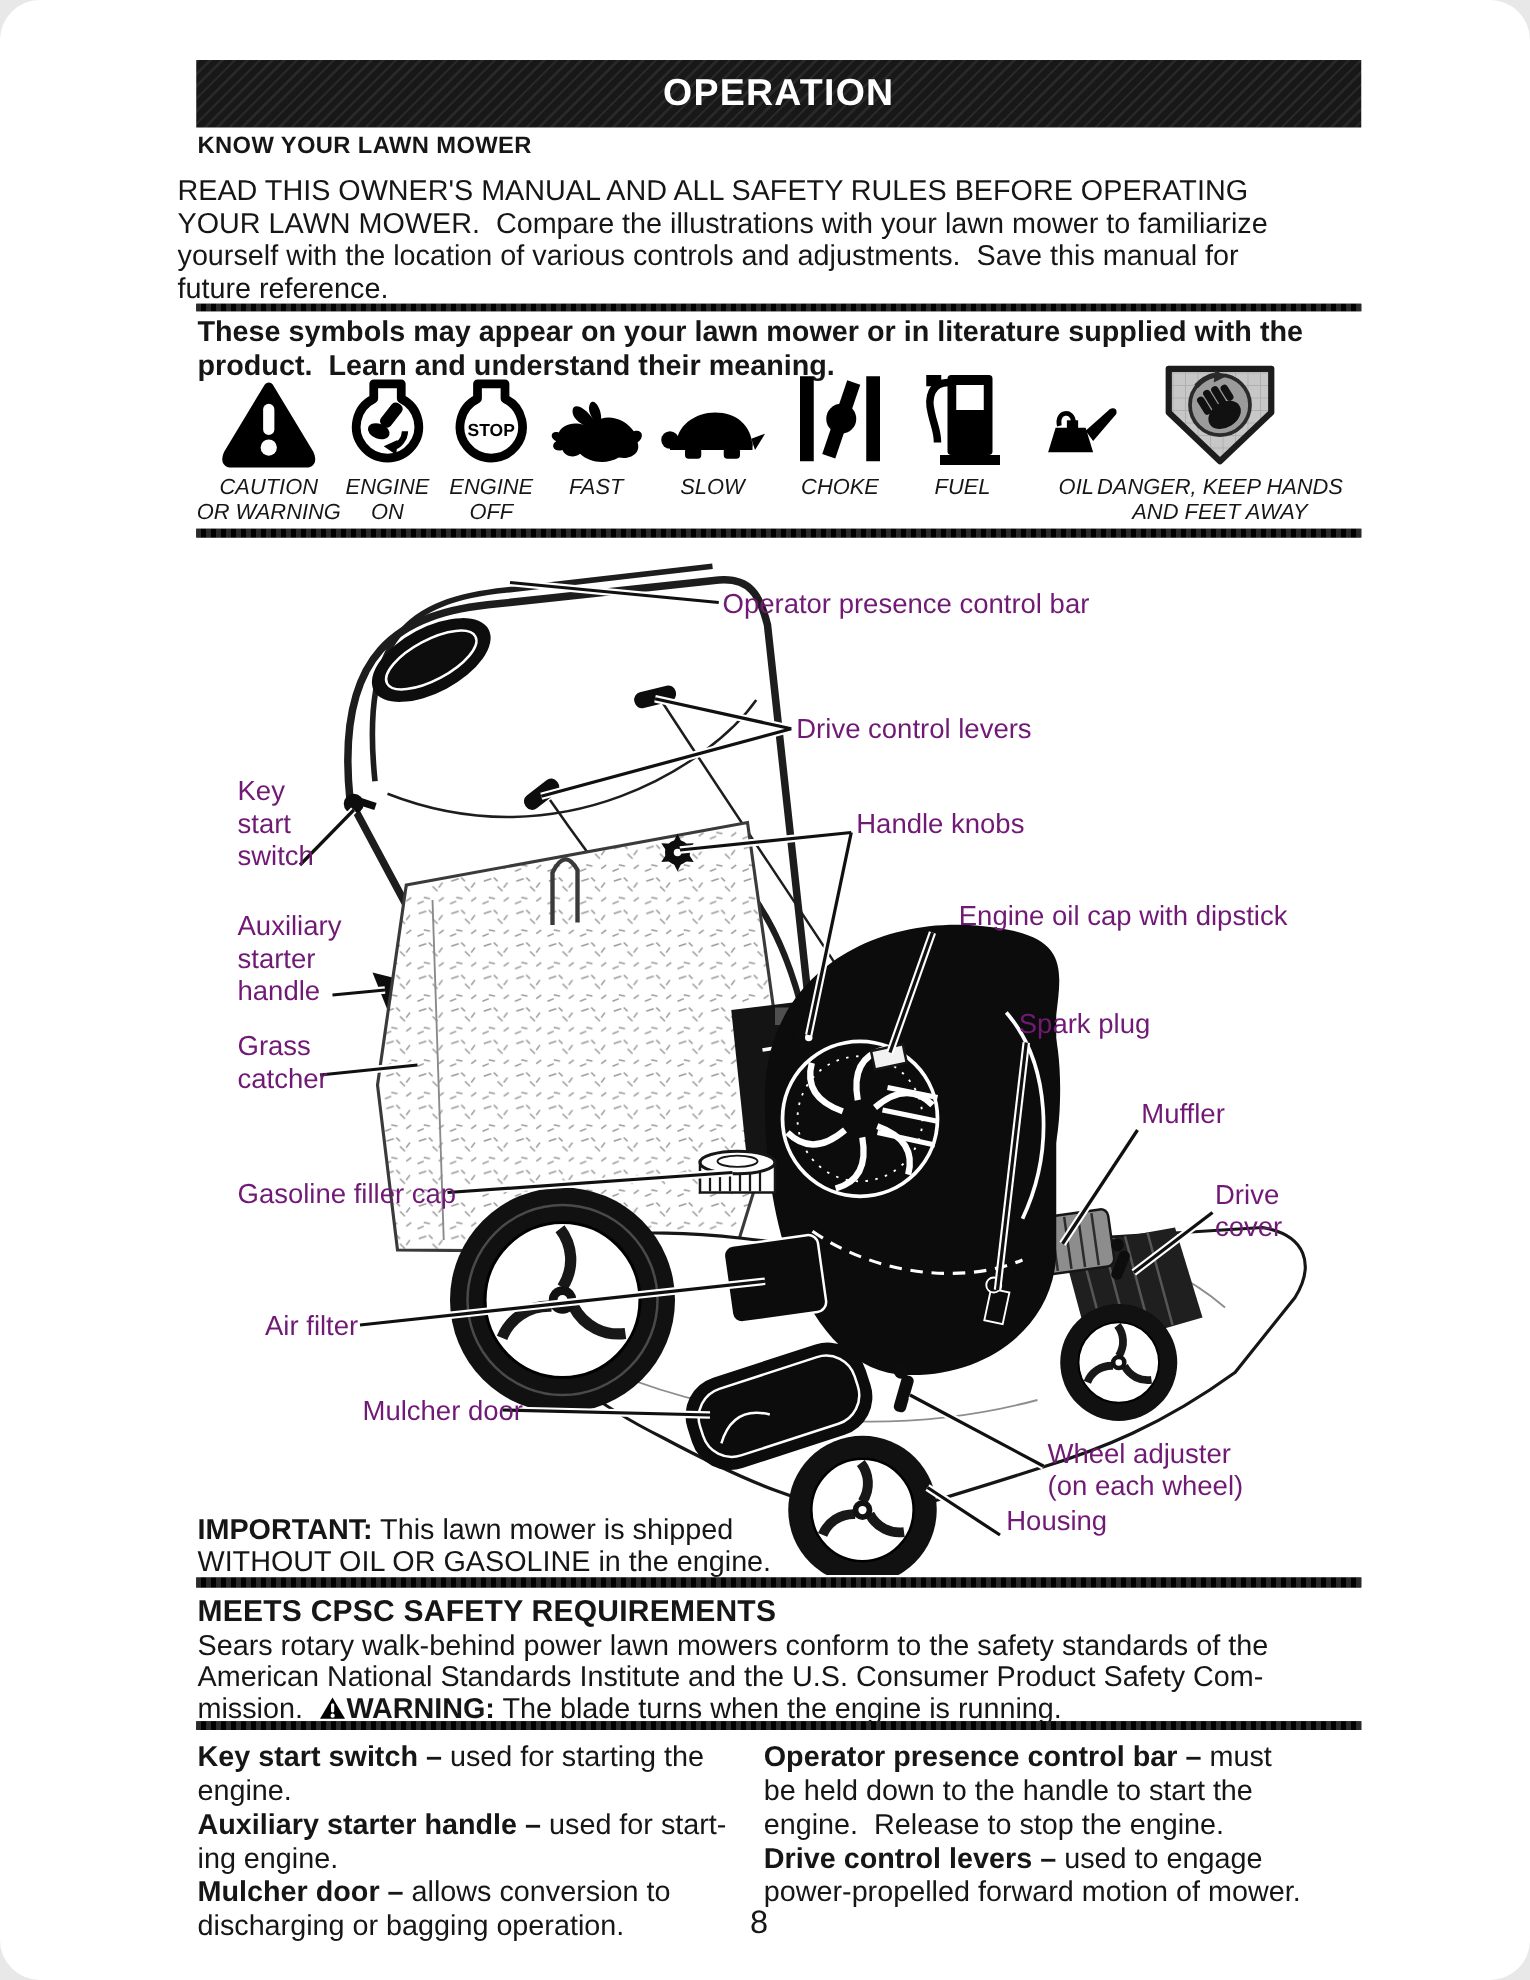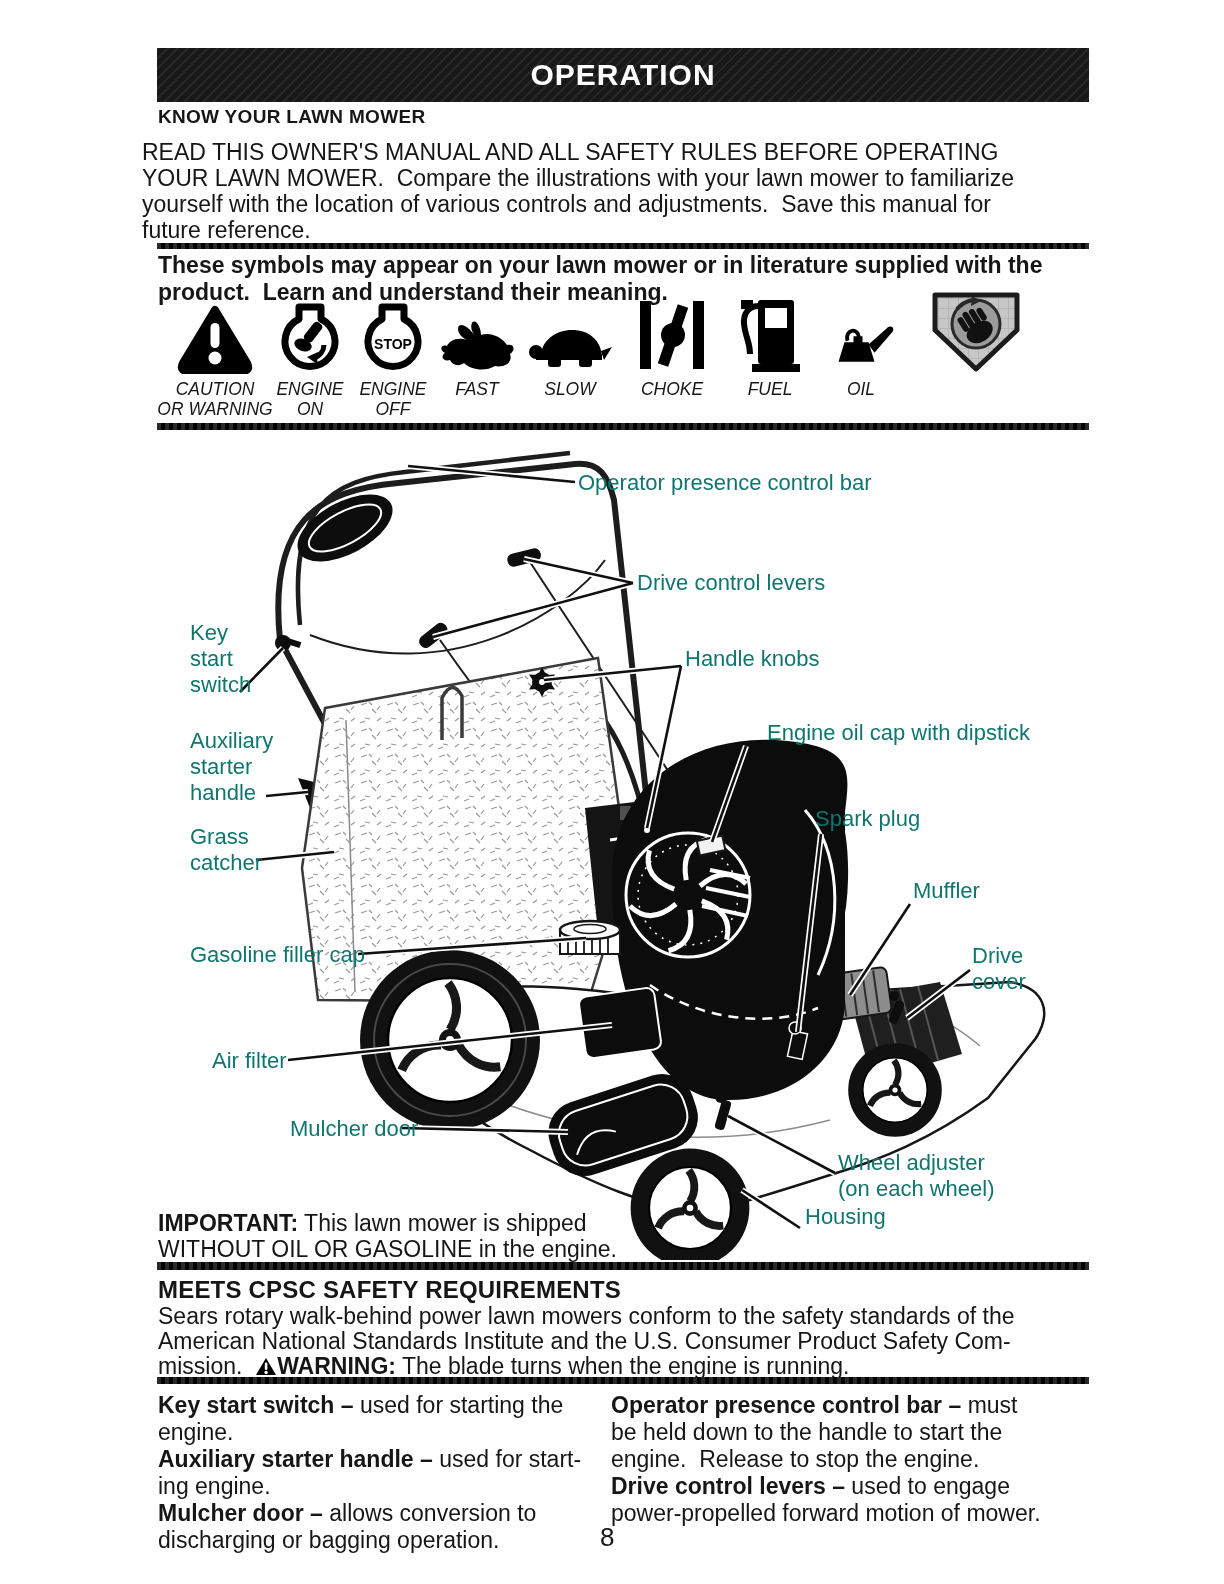--- a/index.html
+++ b/index.html
@@ -1,17 +1,17 @@
 <!DOCTYPE html>
 <html><head>
 <meta charset="utf-8">
 <style>
   html,body{margin:0;padding:0;background:#e8e8e8;}
   .page{position:relative;width:1224px;height:1584px;background:#fff;margin:0 auto;
-        font-family:"Liberation Sans",sans-serif;color:#161616;overflow:hidden;}
+        font-family:"Liberation Sans",sans-serif;color:#161616;overflow:hidden;border-radius:32px;}
   .pre{white-space:pre-wrap;}
   
   .opbar{position:absolute;left:157px;top:48px;width:932px;height:54px;
          background:#181818;
          background-image:repeating-linear-gradient(135deg,rgba(255,255,255,.07) 0 2px,transparent 2px 7px);
          display:flex;align-items:center;justify-content:center;}
   .opbar-title{color:#fff;font-weight:bold;font-size:30px;letter-spacing:1px;}
   
   .h-know{position:absolute;left:158px;top:106px;font-size:19px;font-weight:bold;letter-spacing:.3px;}
   .body-know{position:absolute;left:142px;top:139px;width:930px;font-size:23px;line-height:26px;}
@@ -19,21 +19,21 @@
         background-image:repeating-linear-gradient(90deg,#2a2a2a 0 4px,#000 4px 8px);}
   .sym-intro{position:absolute;left:158px;top:252px;width:930px;font-size:23px;line-height:27px;font-weight:bold;}
   
   .symrow{position:absolute;left:150px;top:292px;width:940px;height:132px;}
   .symcell{position:absolute;text-align:center;}
   .symicon{display:flex;align-items:flex-end;justify-content:center;height:82px;}
   .symcap{font-size:17.5px;line-height:20px;margin-top:5px;white-space:pre-wrap;font-style:italic;}
   
   .diagram{position:absolute;left:150px;top:440px;width:940px;height:820px;}
   .diagram svg.art{position:absolute;left:0;top:0;}
-  .diagram-label{position:absolute;font-size:22px;line-height:26px;white-space:pre-wrap;color:#0f766e;}
+  .diagram-label{position:absolute;font-size:22px;line-height:26px;white-space:pre-wrap;color:#701a75;}
   .important{position:absolute;left:8px;top:770px;width:470px;font-size:23px;line-height:26px;white-space:pre-wrap;}
   .important b{font-weight:bold;}
   
   .h-cpsc{position:absolute;left:158px;top:1276px;font-size:24px;font-weight:bold;letter-spacing:.2px;}
   .cpsc-body{position:absolute;left:158px;top:1304px;width:930px;font-size:23px;line-height:25px;white-space:pre-wrap;}
   .warn-tri{display:inline-block;vertical-align:-2px;}
   
   .defs-left{position:absolute;left:158px;top:1392px;width:456px;font-size:23px;line-height:27px;}
   .defs-right{position:absolute;left:611px;top:1392px;width:462px;font-size:23px;line-height:27px;}
   .def-entry{white-space:pre-wrap;}
@@ -178,20 +178,22 @@
           <polygon points="44,8 53,13 43,18" fill="#2a2a2a"></polygon>
           <g transform="rotate(-32 48 38)" fill="#111">
             <rect x="35" y="22" width="6" height="16" rx="3"></rect>
             <rect x="42" y="20" width="6" height="18" rx="3"></rect>
             <rect x="49" y="21" width="6" height="17" rx="3"></rect>
             <rect x="56" y="24" width="6" height="14" rx="3"></rect>
             <ellipse cx="48" cy="45" rx="14" ry="10"></ellipse>
           </g>
         </svg>
       </div>
+      <div class="symcap">DANGER, KEEP HANDS
+AND FEET AWAY</div>
     </div>
   </div>
 
   <div class="rule" style="top:423px;height:7px;"></div>
 
   <div class="diagram">
     <svg class="art" width="940" height="820" viewBox="0 0 940 820">
       <defs>
         <pattern id="speck" width="26" height="26" patternUnits="userSpaceOnUse">
           <rect width="26" height="26" fill="#fff"></rect>

